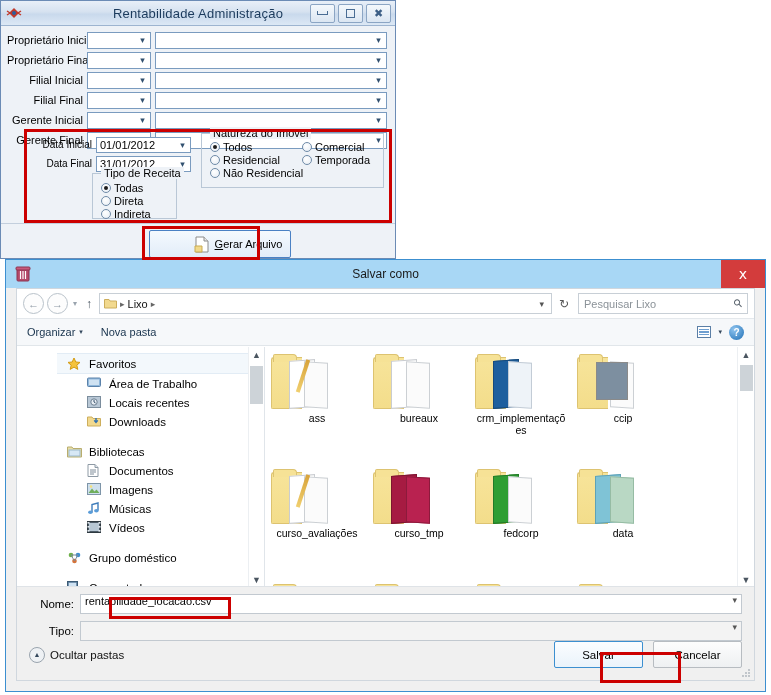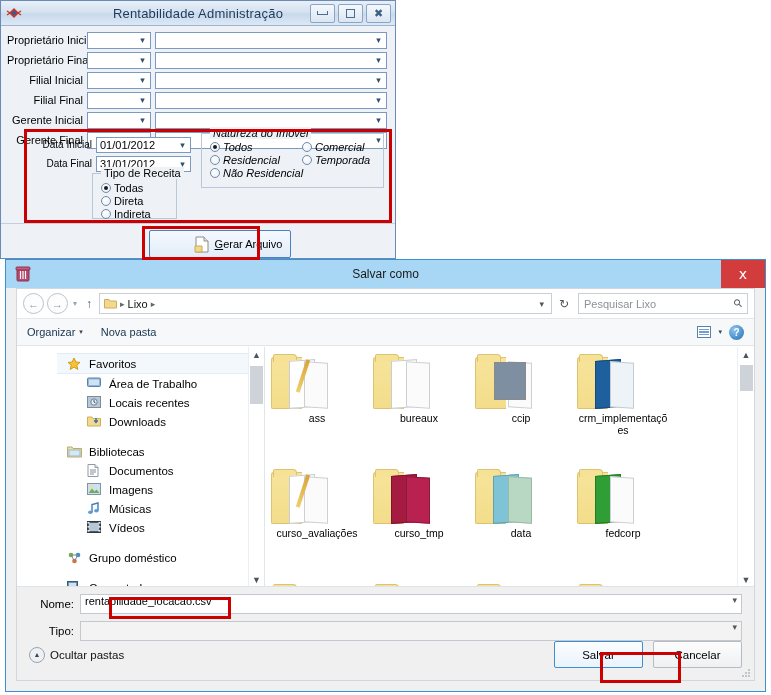--- a/index.html
+++ b/index.html
@@ -72,21 +72,21 @@
   .dcombo .cb-val{font-size:11px;}
 
   .groupbox{
     position:absolute;border:1px solid #b9c7d6;box-sizing:border-box;
   }
   .groupbox > .gb-title{
     position:absolute;top:-7px;left:8px;background:#eef2f7;padding:0 3px;
     font-size:11px;color:#000;white-space:nowrap;
   }
   #grp-receita{left:63px;top:40px;width:85px;height:46px;}
-  #grp-natureza{left:172px;top:0px;width:183px;height:55px;font-style:italic;}
+  #grp-natureza{left:172px;top:0px;width:183px;height:55px;}
 
   .radio{display:flex;align-items:center;font-size:11px;margin-bottom:1px;white-space:nowrap;}
   .rdot{
     width:10px;height:10px;border-radius:50%;border:1px solid #6f8ba8;
     background:radial-gradient(circle at 40% 35%,#ffffff,#e6ecf3);
     margin-right:3px;flex:none;position:relative;box-sizing:border-box;
   }
   .rdot.on::after{
     content:"";position:absolute;left:2px;top:2px;width:4px;height:4px;
     border-radius:50%;background:#1c1c1c;
@@ -701,37 +701,37 @@
             <span class="folder">
               <span class="back"></span>
                 <span class="tab"></span>
                 <span class="doc1"></span>
                 <span class="doc2"></span>
             </span>
             <span class="fname">bureaux</span>
           </div>
 
           <div class="fitem">
+            <span class="folder blue">
+              <span class="back"></span>
+                <span class="tab"></span>
+                <span class="doc1"></span>
+                <span class="doc2"></span>
+            </span>
+            <span class="fname">crm_implementações</span>
+          </div>
+
+          <div class="fitem">
             <span class="folder">
               <span class="back"></span>
                 <span class="tab"></span>
                 <span class="doc2"></span>
                 <span class="photo"></span>
             </span>
             <span class="fname">ccip</span>
-          </div>
-
-          <div class="fitem">
-            <span class="folder blue">
-              <span class="back"></span>
-                <span class="tab"></span>
-                <span class="doc1"></span>
-                <span class="doc2"></span>
-            </span>
-            <span class="fname">crm_implementações</span>
           </div>
 
           <div class="fitem">
             <span class="folder">
               <span class="back"></span>
                 <span class="tab"></span>
                 <span class="doc1"></span>
                 <span class="doc2"></span>
                 <span class="pencil"></span>
             </span>
@@ -742,37 +742,37 @@
             <span class="folder red">
               <span class="back"></span>
                 <span class="tab"></span>
                 <span class="doc1"></span>
                 <span class="doc2"></span>
             </span>
             <span class="fname">curso_tmp</span>
           </div>
 
           <div class="fitem">
+            <span class="folder green">
+              <span class="back"></span>
+                <span class="tab"></span>
+                <span class="doc1"></span>
+                <span class="doc2"></span>
+            </span>
+            <span class="fname">fedcorp</span>
+          </div>
+
+          <div class="fitem">
             <span class="folder teal">
               <span class="back"></span>
                 <span class="tab"></span>
                 <span class="doc1"></span>
                 <span class="doc2"></span>
             </span>
             <span class="fname">data</span>
-          </div>
-
-          <div class="fitem">
-            <span class="folder green">
-              <span class="back"></span>
-                <span class="tab"></span>
-                <span class="doc1"></span>
-                <span class="doc2"></span>
-            </span>
-            <span class="fname">fedcorp</span>
           </div>
 
           <div class="fitem">
             <span class="folder">
               <span class="tab"></span>
             </span>
 
           </div>
 
           <div class="fitem">

